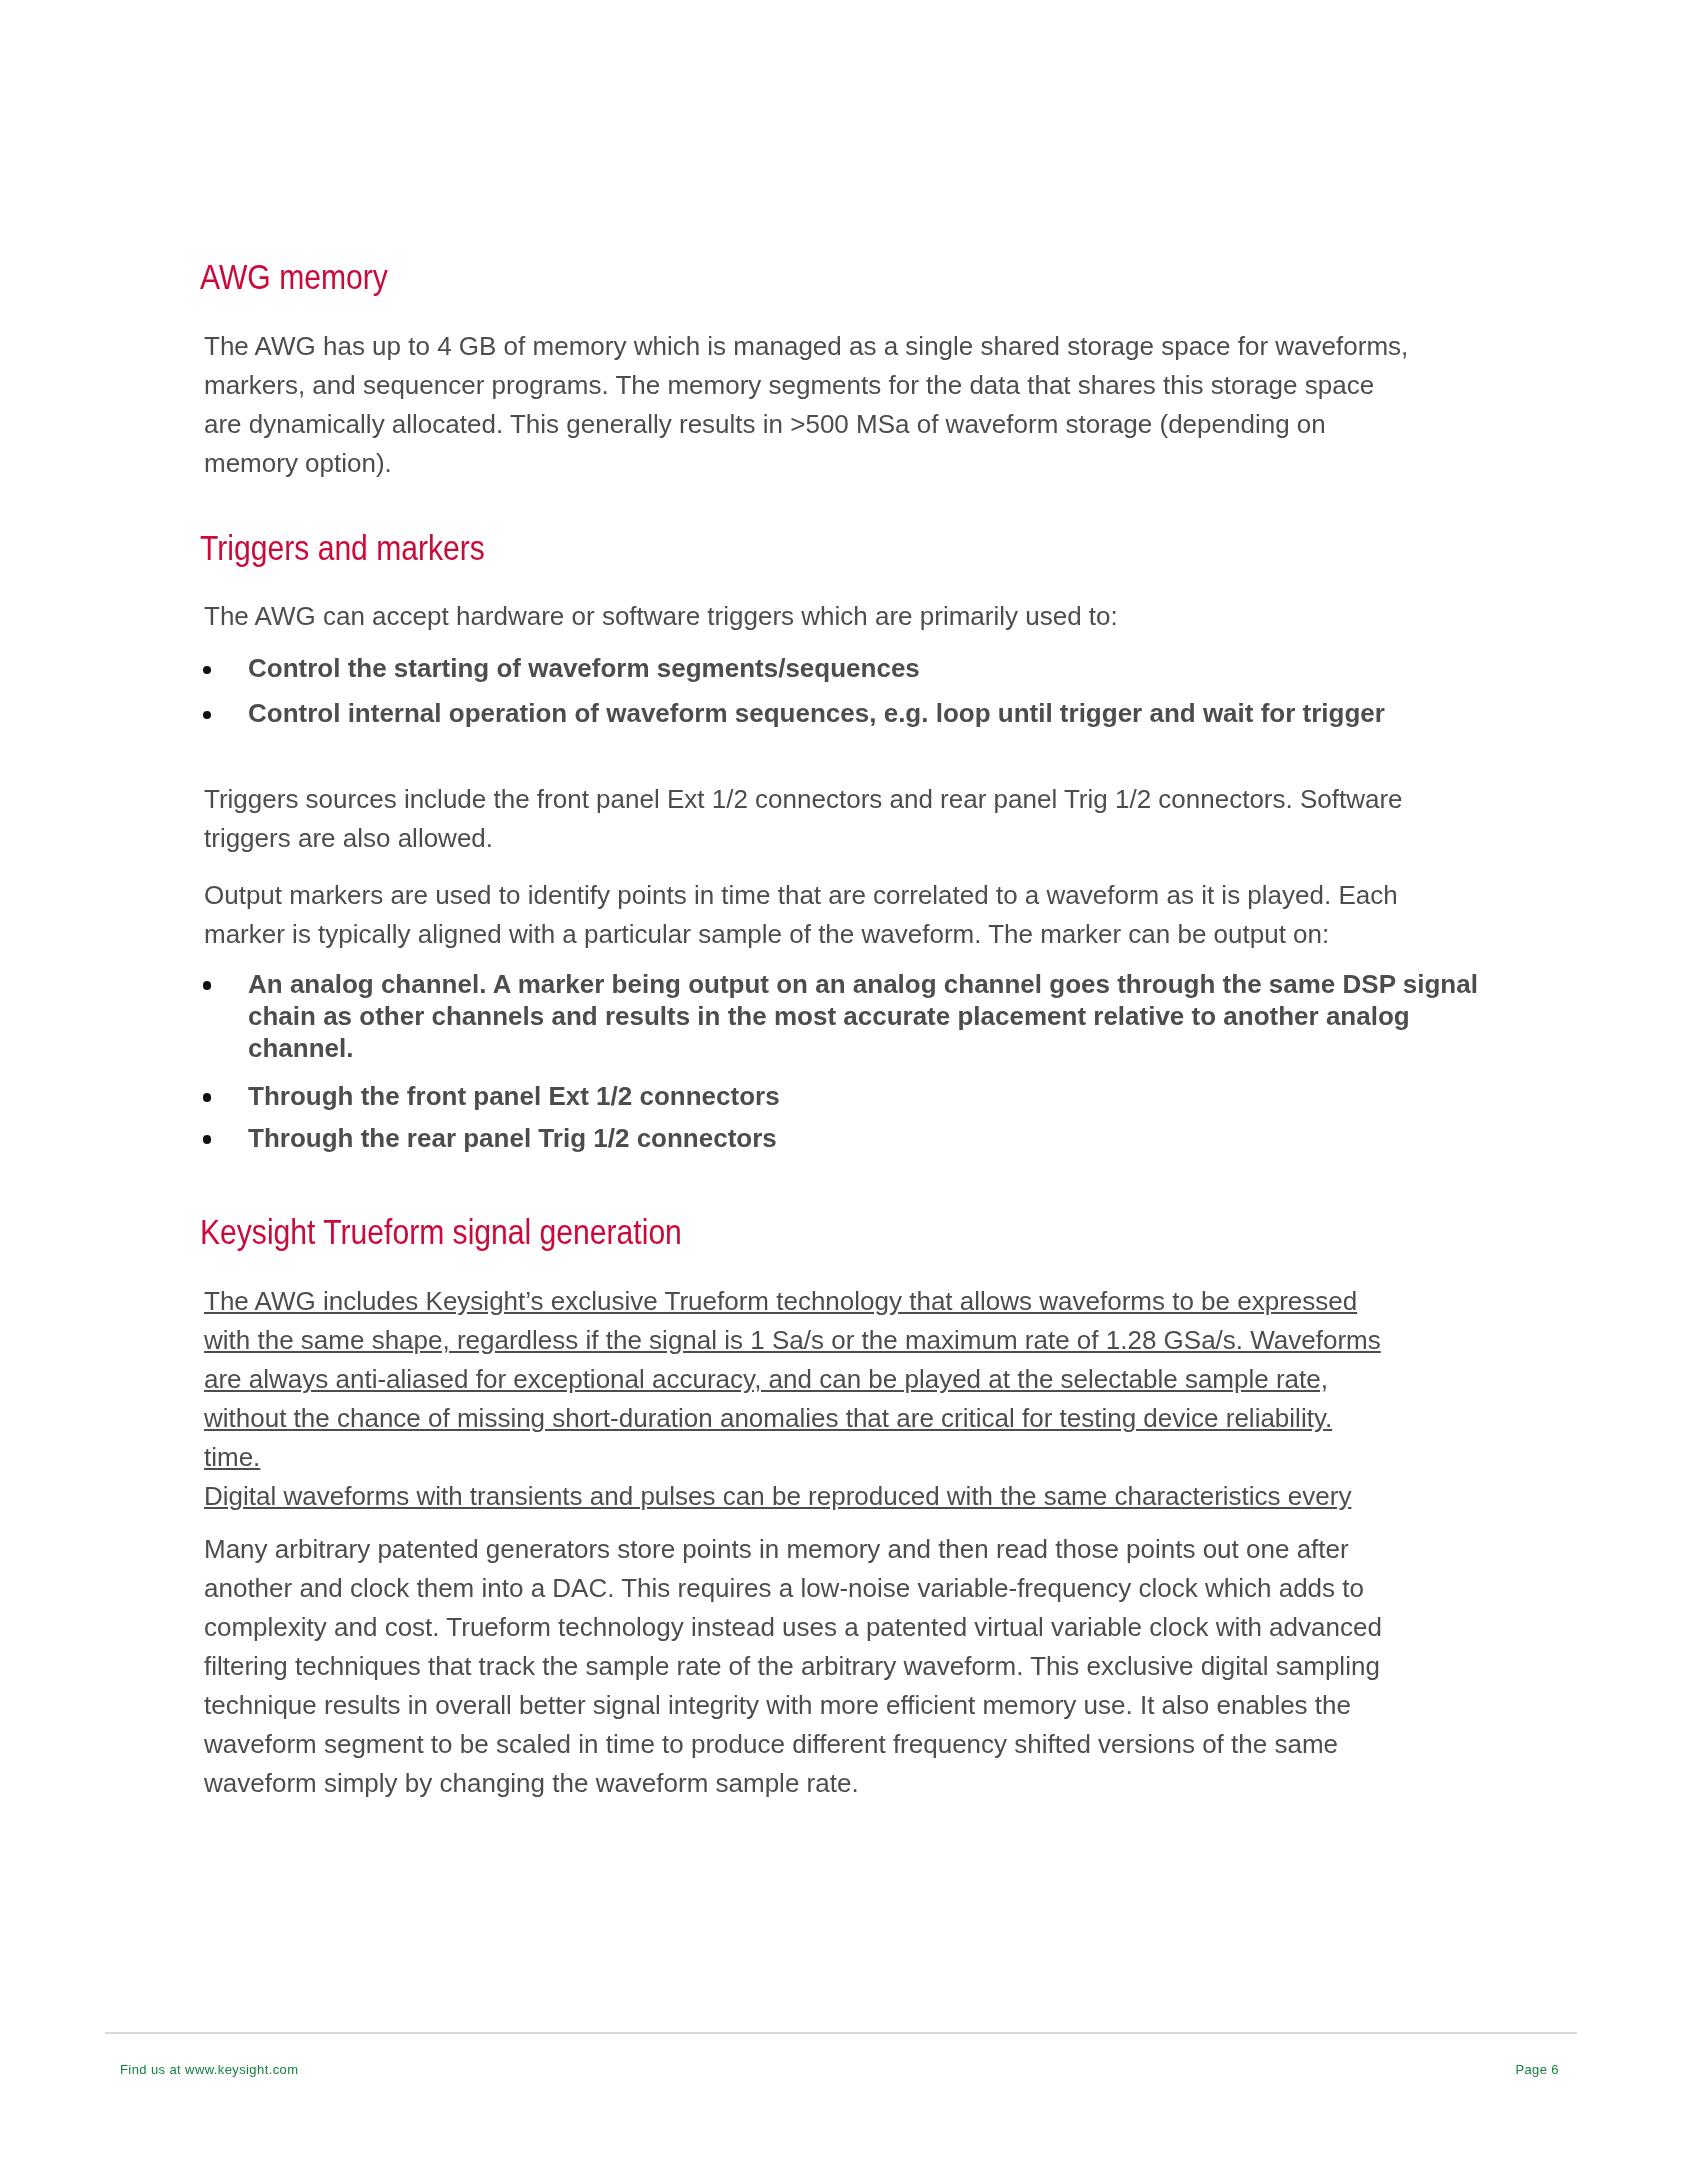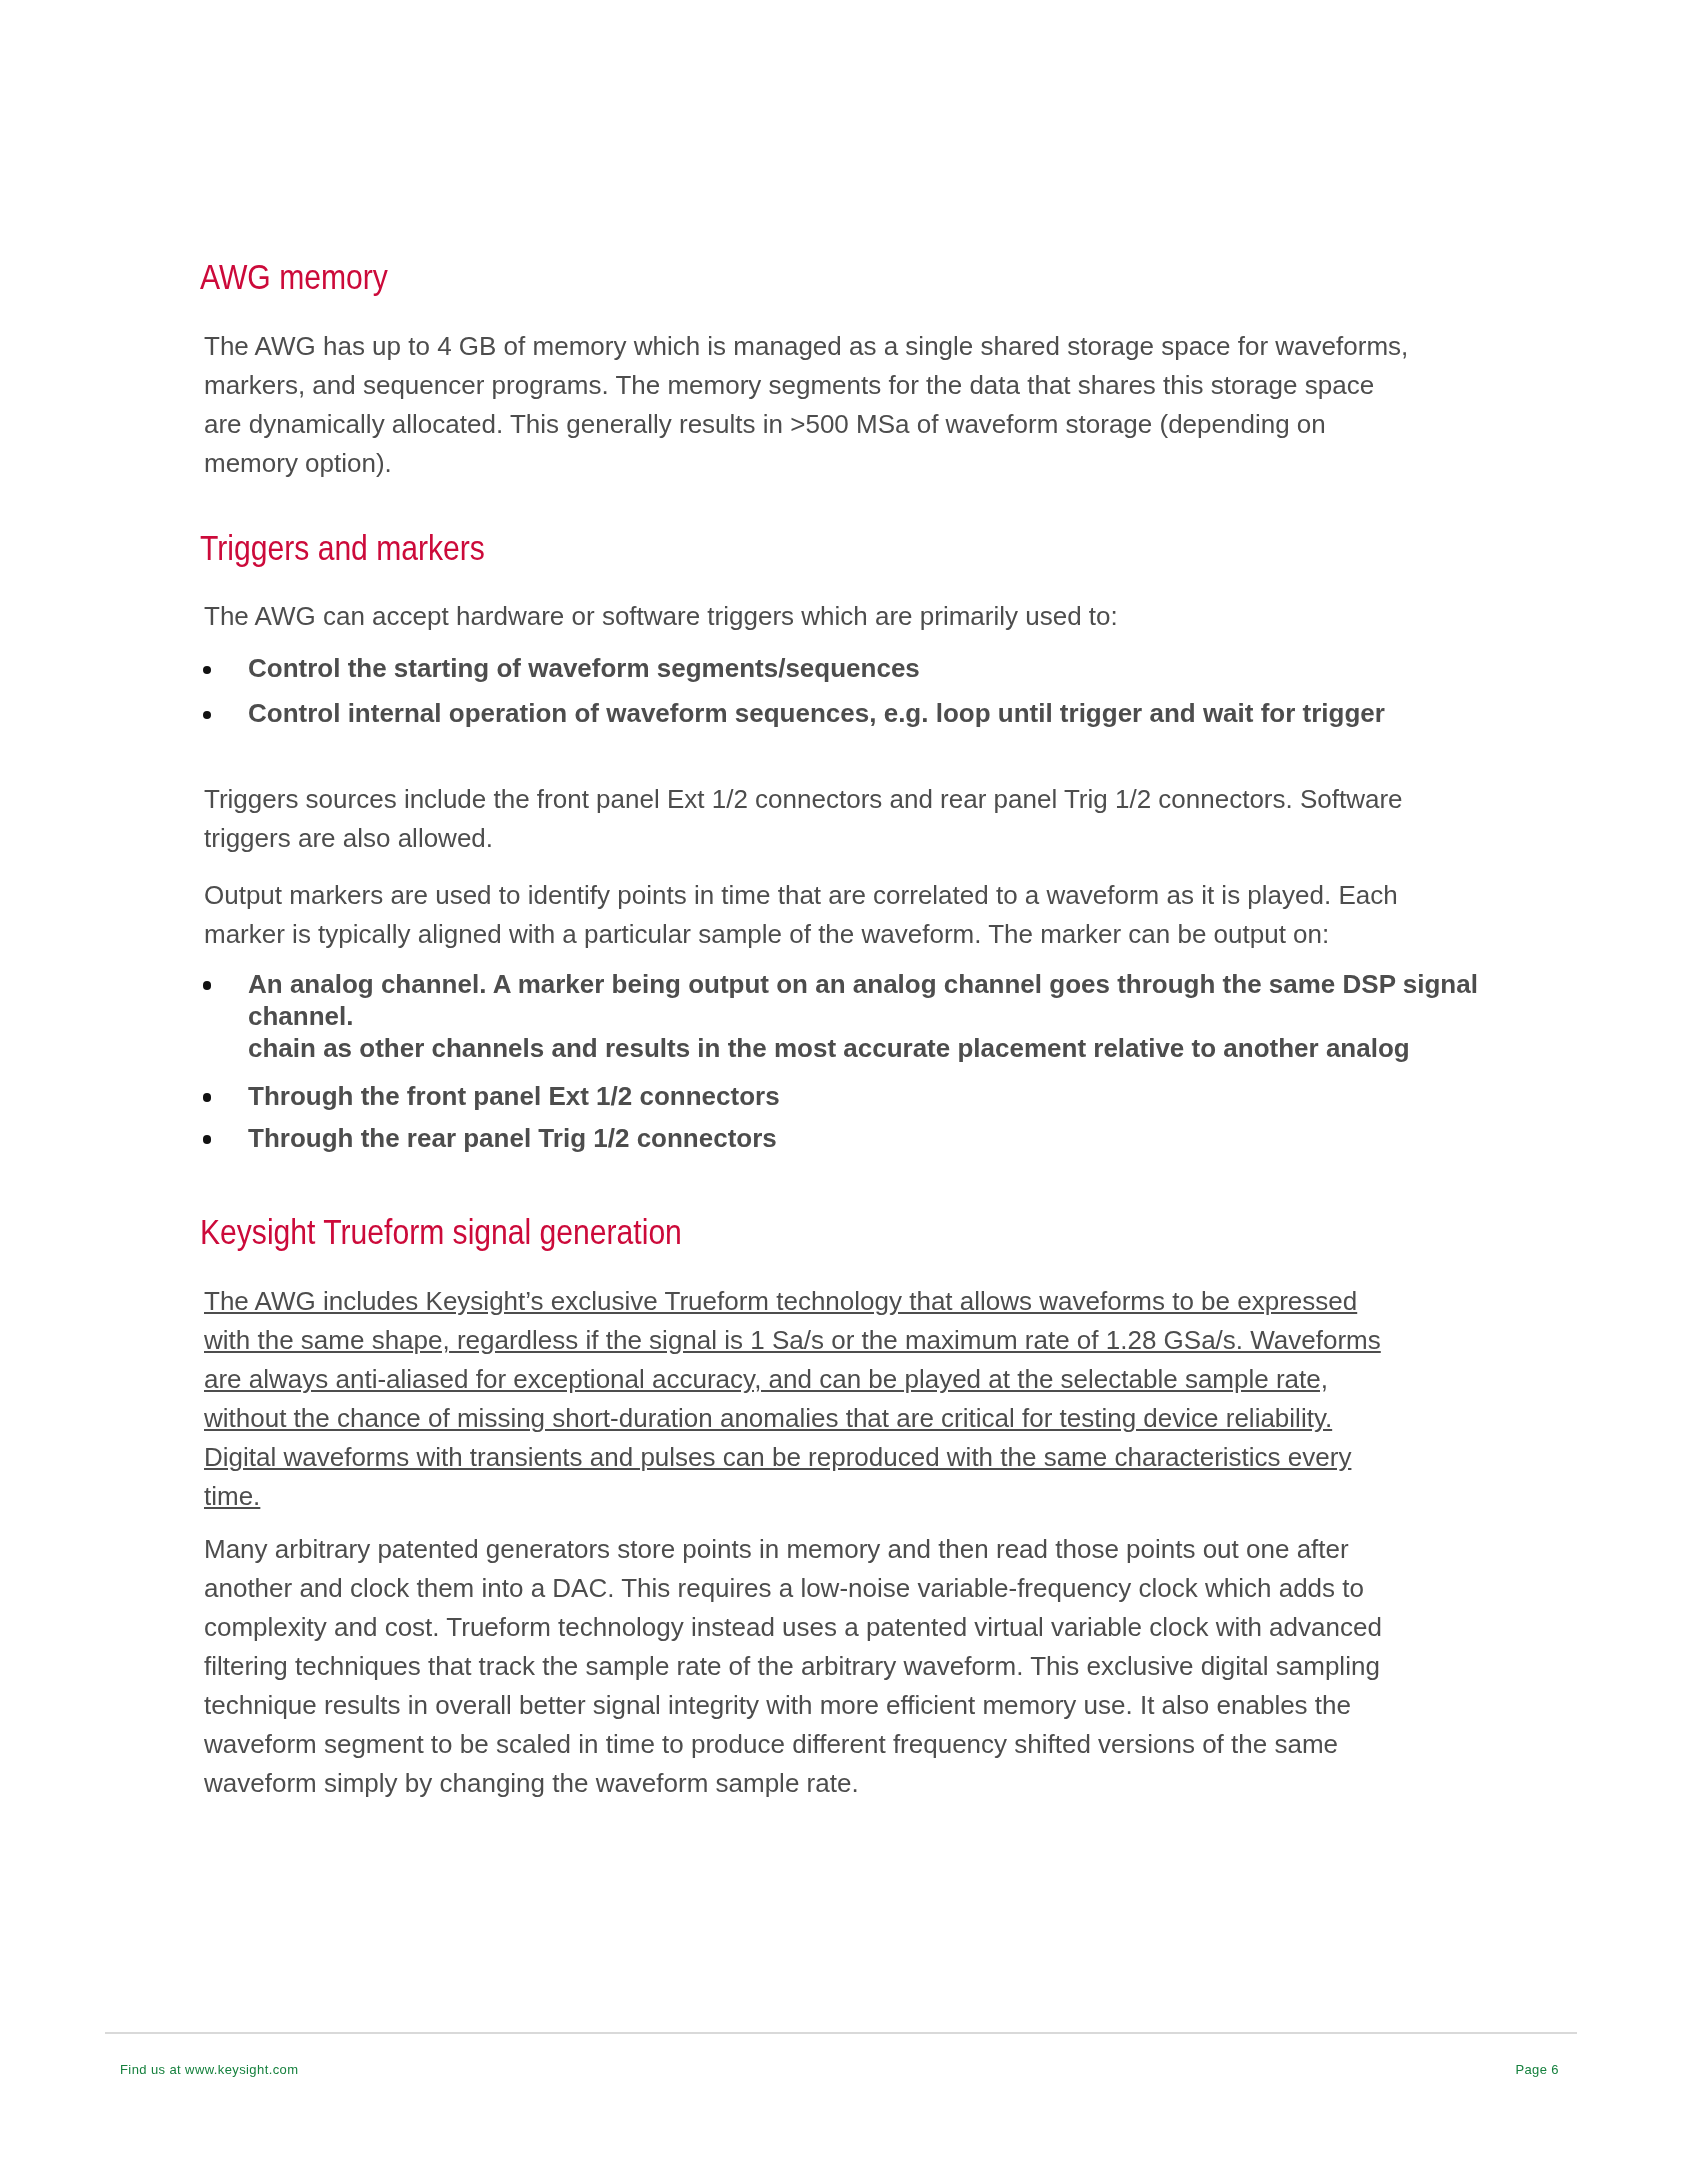--- a/index.html
+++ b/index.html
@@ -76,22 +76,22 @@
 
   <p class="para" style="top:872px;">
     <span class="line">Output markers are used to identify points in time that are correlated to a waveform as it  is played. Each</span>
     <span class="line">marker is typically aligned with a particular sample of the waveform. The  marker can be output on:</span>
   </p>
 
   <div class="bullet-item tight" style="top:968px;">
     <span class="bullet-dot"></span>
     <span class="bullet-text">
       <span class="line">An analog channel. A marker being output on an analog channel goes through the  same DSP signal</span>
+      <span class="line">chain as other channels and results in the most accurate placement relative to another analog</span>
       <span class="line">channel.</span>
-      <span class="line">chain as other channels and results in the most accurate placement relative to another analog</span>
     </span>
   </div>
   <div class="bullet-item tight" style="top:1080px;">
     <span class="bullet-dot"></span>
     <span class="bullet-text">
         <span class="line">Through the front panel Ext 1/2 connectors</span>
       </span>
   </div>
   <div class="bullet-item tight" style="top:1122px;">
     <span class="bullet-dot"></span>
@@ -99,22 +99,22 @@
         <span class="line">Through the rear panel Trig 1/2 connectors</span>
       </span>
   </div>
 
   <h2 class="heading" style="top:1211px;">Keysight Trueform signal generation</h2>
   <p class="para" style="top:1278px;text-decoration:underline;">
     <span class="line">The AWG includes Keysight’s exclusive Trueform technology that allows waveforms to be expressed</span>
     <span class="line">with the same shape, regardless if the signal is 1 Sa/s or the maximum  rate of 1.28 GSa/s. Waveforms</span>
     <span class="line">are always anti-aliased for exceptional accuracy, and can  be played at the selectable sample rate,</span>
     <span class="line">without the chance of missing short-duration  anomalies that are critical for testing device reliability.</span>
+    <span class="line">time.</span>
     <span class="line">Digital waveforms with transients  and pulses can be reproduced with the same characteristics every</span>
-    <span class="line">time.</span>
   </p>
   <p class="para" style="top:1526px;">
     <span class="line">Many arbitrary patented generators store points in memory and then read those points  out one after</span>
     <span class="line">another and clock them into a DAC. This requires a low-noise variable-frequency clock which adds to</span>
     <span class="line">complexity and cost. Trueform technology instead uses a  patented virtual variable clock with advanced</span>
     <span class="line">filtering techniques that track the sample  rate of the arbitrary waveform. This exclusive digital sampling</span>
     <span class="line">technique results in overall  better signal integrity with more efficient memory use. It also enables the</span>
     <span class="line">waveform  segment to be scaled in time to produce different frequency shifted versions of the same</span>
     <span class="line">waveform simply by changing the waveform sample rate.</span>
   </p>

